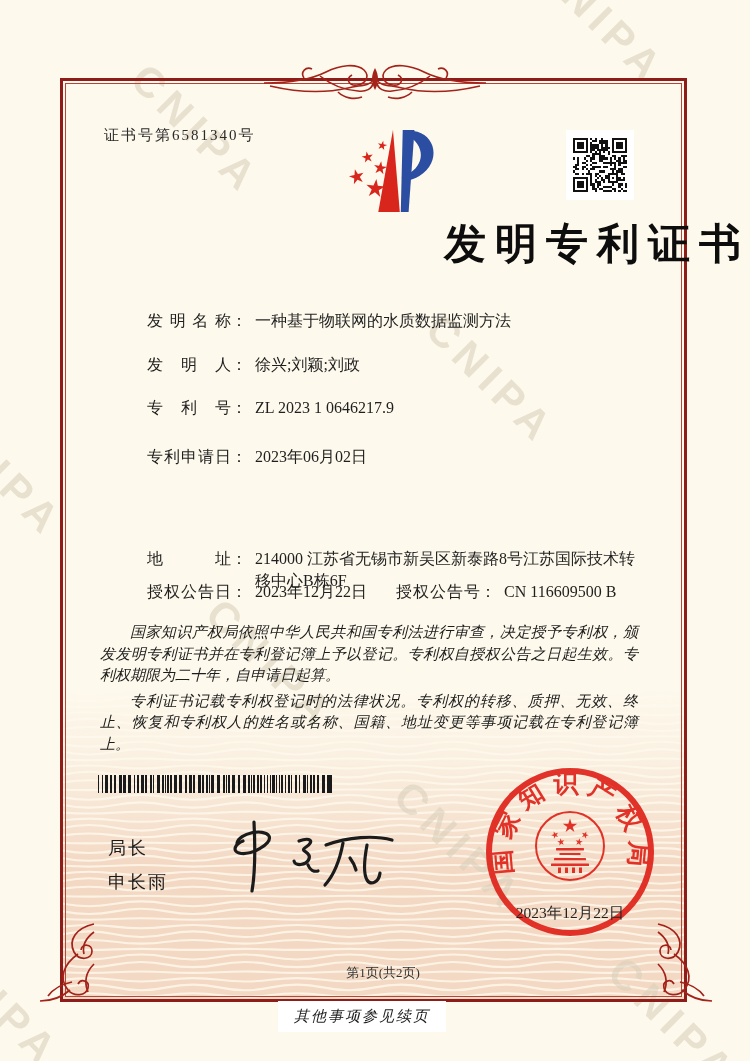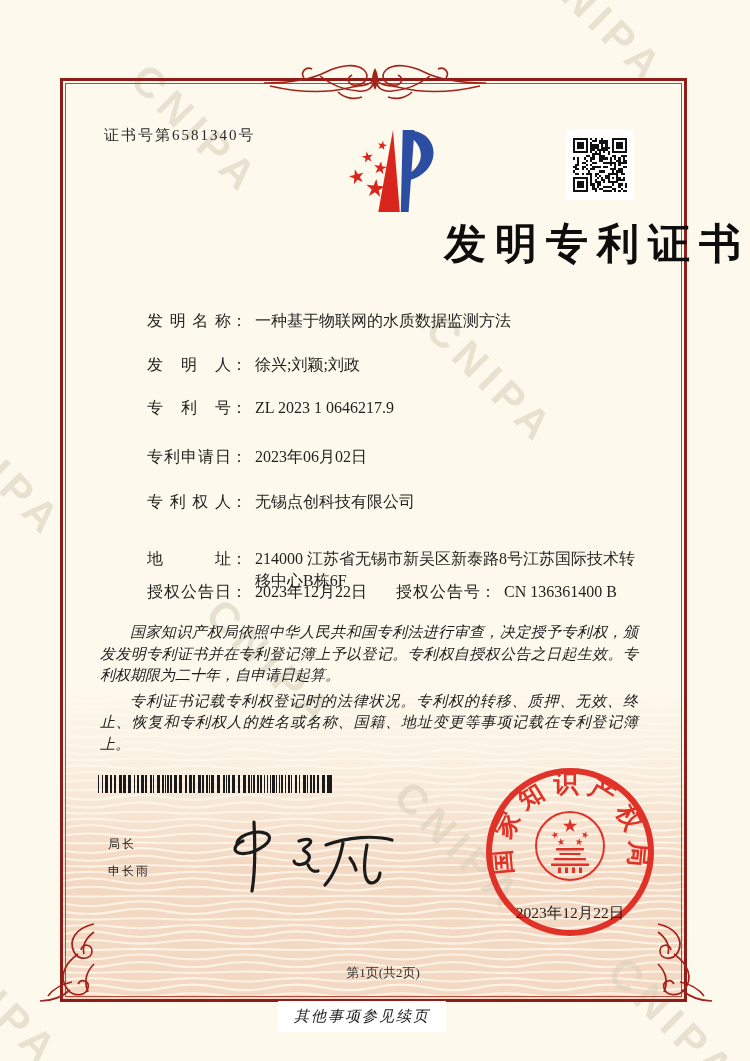--- a/index.html
+++ b/index.html
@@ -51,21 +51,21 @@
   
   .body-text{
     position:absolute; left:100px; top:622px; width:554px; z-index:5;
     font-size:15px; line-height:21.5px; font-style:italic; color:#1c1c1c;
     text-align:justify;
   }
   .body-text p{margin:0 16px 4px 0; text-indent:2em;font-style:italic;}
   
   .barcode{position:absolute; left:98px; top:775px; z-index:5;}
   .officer{position:absolute; left:108px; top:836px; z-index:5;
-    font-family:Liberation Mono, monospace; font-size:12px; letter-spacing:2px; color:#1a1a1a;}
+    font-family:Liberation Mono, monospace; font-size:18px; letter-spacing:2px; color:#1a1a1a;}
   .officer div{margin-bottom:10px;}
   .signature{position:absolute; left:224px; top:816px; z-index:5;}
   .seal{position:absolute; left:482px; top:764px; z-index:6; opacity:.93;}
   .page-indicator{position:absolute; left:8px; top:964px; width:750px; text-align:center; font-size:13px; color:#333; z-index:5;}
   .note-box{
     position:absolute; left:278px; top:1001px; width:168px; height:31px; background:#ffffff; z-index:6;
     display:flex; align-items:center; justify-content:center;
     font-size:15px; font-style:italic; letter-spacing:2px; color:#1c1c1c;
   }
 </style>
@@ -428,31 +428,28 @@
   </div>
   <div class="field-row" style="top:354px">
     <span class="flabel">发明人</span><span class="fcolon">：</span><span class="fvalue">徐兴;刘颖;刘政</span>
   </div>
   <div class="field-row" style="top:397px">
     <span class="flabel">专利号</span><span class="fcolon">：</span><span class="fvalue">ZL 2023 1 0646217.9</span>
   </div>
   <div class="field-row" style="top:446px">
     <span class="flabel">专利申请日</span><span class="fcolon">：</span><span class="fvalue">2023年06月02日</span>
   </div>
-  <div class="field-row" style="top:491px">
-    <span class="flabel">专利权人</span><span class="fcolon">：</span><span class="fvalue">无锡点创科技有限公司</span>
-  </div>
   <div class="field-row" style="top:548px">
     <span class="flabel">地址</span><span class="fcolon">：</span><span class="fvalue fvalue-wrap">214000 江苏省无锡市新吴区新泰路8号江苏国际技术转移中心B栋6F</span>
   </div>
   <div class="field-row" style="top:581px">
     <span class="flabel">授权公告日</span><span class="fcolon">：</span><span class="fvalue">2023年12月22日</span>
   </div>
   <div class="field-row" style="top:581px; left:352px">
-    <span class="flabel">授权公告号</span><span class="fcolon">：</span><span class="fvalue">CN 136361400 B</span>
+    <span class="flabel">授权公告号</span><span class="fcolon">：</span><span class="fvalue">CN 116609500 B</span>
   </div>
 
   <div class="body-text">
     <p>国家知识产权局依照中华人民共和国专利法进行审查，决定授予专利权，颁发发明专利证书并在专利登记簿上予以登记。专利权自授权公告之日起生效。专利权期限为二十年，自申请日起算。</p>
     <p>专利证书记载专利权登记时的法律状况。专利权的转移、质押、无效、终止、恢复和专利权人的姓名或名称、国籍、地址变更等事项记载在专利登记簿上。</p>
   </div>
 
   <svg class="barcode" id="barcode" width="234" height="18">
       <g fill="#1a1a1a">
         <rect x="0" y="0" width="1" height="18"></rect>

